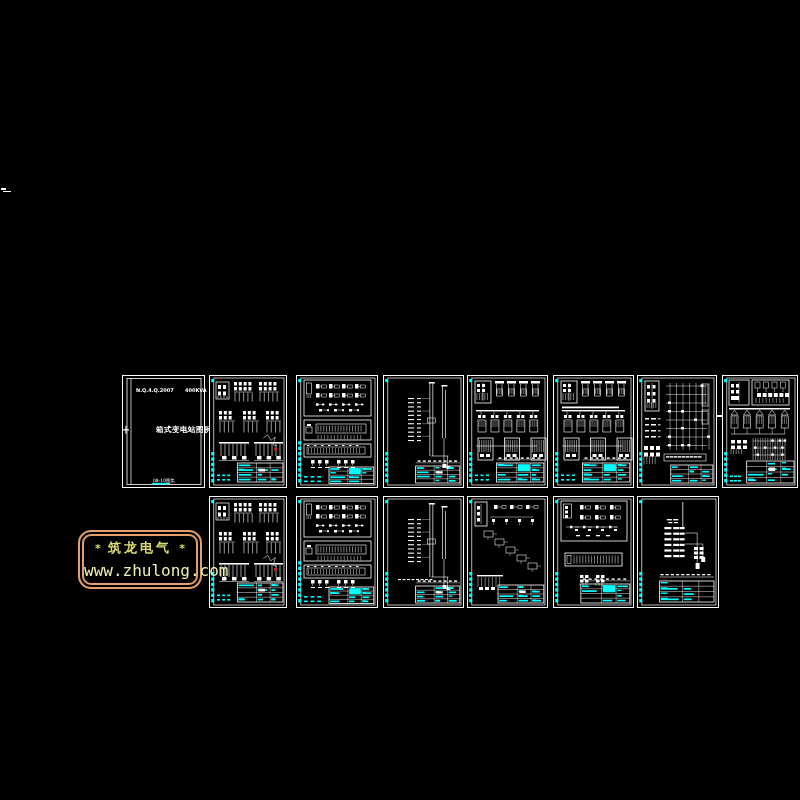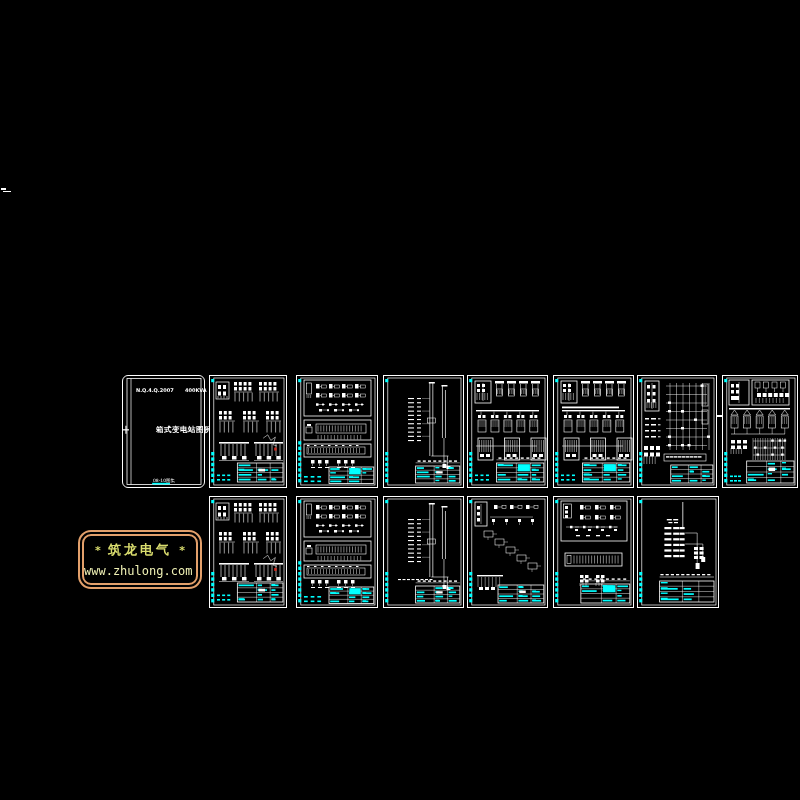--- a/index.html
+++ b/index.html
@@ -12,40 +12,40 @@
   .cover-code-right{left:62px;top:12px;font-size:5px;font-weight:bold;}
   .cover-title{left:33px;top:50px;font-size:7.5px;font-weight:bold;letter-spacing:0.5px;}
   .cover-footer{left:30px;top:103px;font-size:4.5px;}
   .logo{position:absolute;left:78px;top:530px;width:124px;height:59px;
         border:2px solid #E3A06B;border-radius:13px;box-sizing:border-box;padding:2px;}
   .logo-inner{width:100%;height:100%;border:2px solid #E3A06B;border-radius:9px;
         box-sizing:border-box;display:flex;flex-direction:column;justify-content:space-evenly;}
   .logo-line1{display:flex;justify-content:space-between;align-items:center;
         padding:0 11px;color:#DADD6E;font-weight:bold;font-size:11px;}
   .logo-line1 .t{letter-spacing:3px;font-size:13px;}
-  .logo-line2{text-align:left;color:#EFF0B4;font-size:12px;
+  .logo-line2{text-align:left;color:#EFF0B4;font-size:16px;
         font-family:"DejaVu Sans Mono",monospace;}
   .stray{position:absolute;left:1px;top:188px;}
   .stray i{display:block;background:#fff;}
   .stray i.a{width:5px;height:2px;margin-bottom:1px;}
   .stray i.b{width:8px;height:1px;margin-left:2px;}
   .link-dash{position:absolute;left:713px;top:415px;width:13px;height:2px;background:#fff;}
 </style>
 </head>
 <body>
 
 <div class="stray">
     <i class="a"></i>
     <i class="b"></i>
   </div>
 
 <div class="link-dash"></div>
 
 <div id="sheets">
-    <div class="sheet" style="left: 122px; top: 375px; width: 83px; height: 113px; border-radius: 6px;">
+    <div class="sheet" style="left: 122px; top: 375px; width: 83px; height: 113px;">
       <svg width="81" height="111" viewBox="0 0 81 111">
         <rect x="4" y="2.5" width="74" height="106" fill="none" stroke="#FFFFFF" stroke-width="0.8"></rect>
         <line x1="8" y1="2.5" x2="8" y2="108.5" stroke="#FFFFFF" stroke-width="0.7"></line>
         <line x1="0" y1="53.835" x2="6" y2="53.835" stroke="#FFFFFF" stroke-width="1.2"></line>
         <line x1="3" y1="49.835" x2="3" y2="57.835" stroke="#FFFFFF" stroke-width="1.2"></line>
         <rect x="29.16" y="106.8" width="17.82" height="1.6" fill="#00FFFF"></rect>
       </svg>
       <span class="cover-text cover-code-left">N.Q.4.Q.2007</span>
       <span class="cover-text cover-code-right">400KVA</span>
       <span class="cover-text cover-title">箱式变电站图例</span>

